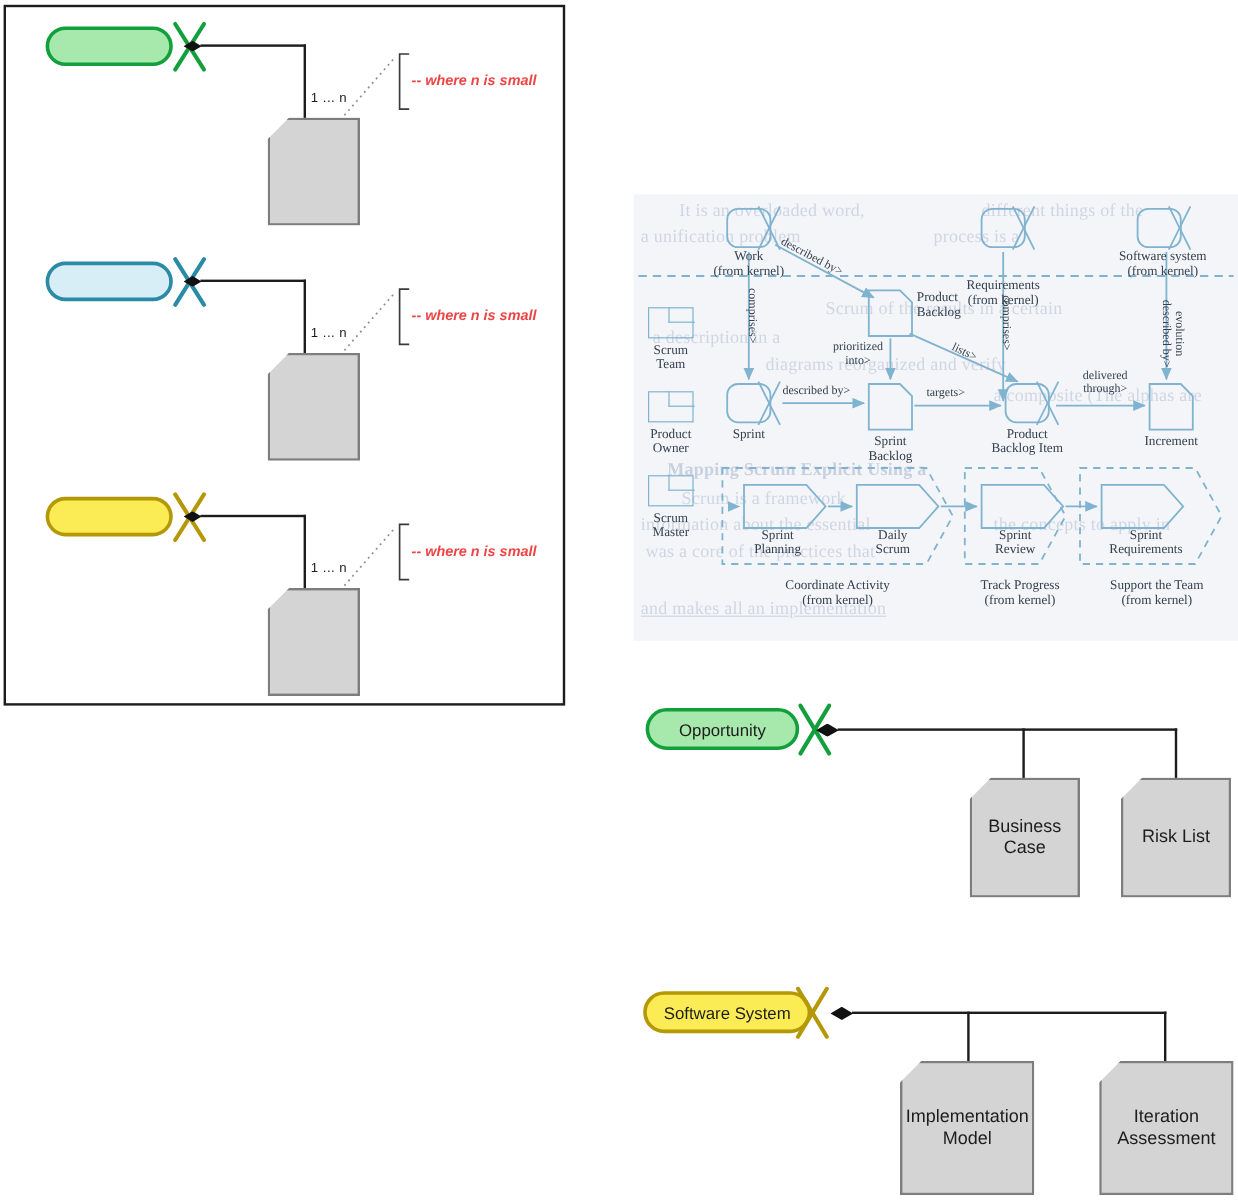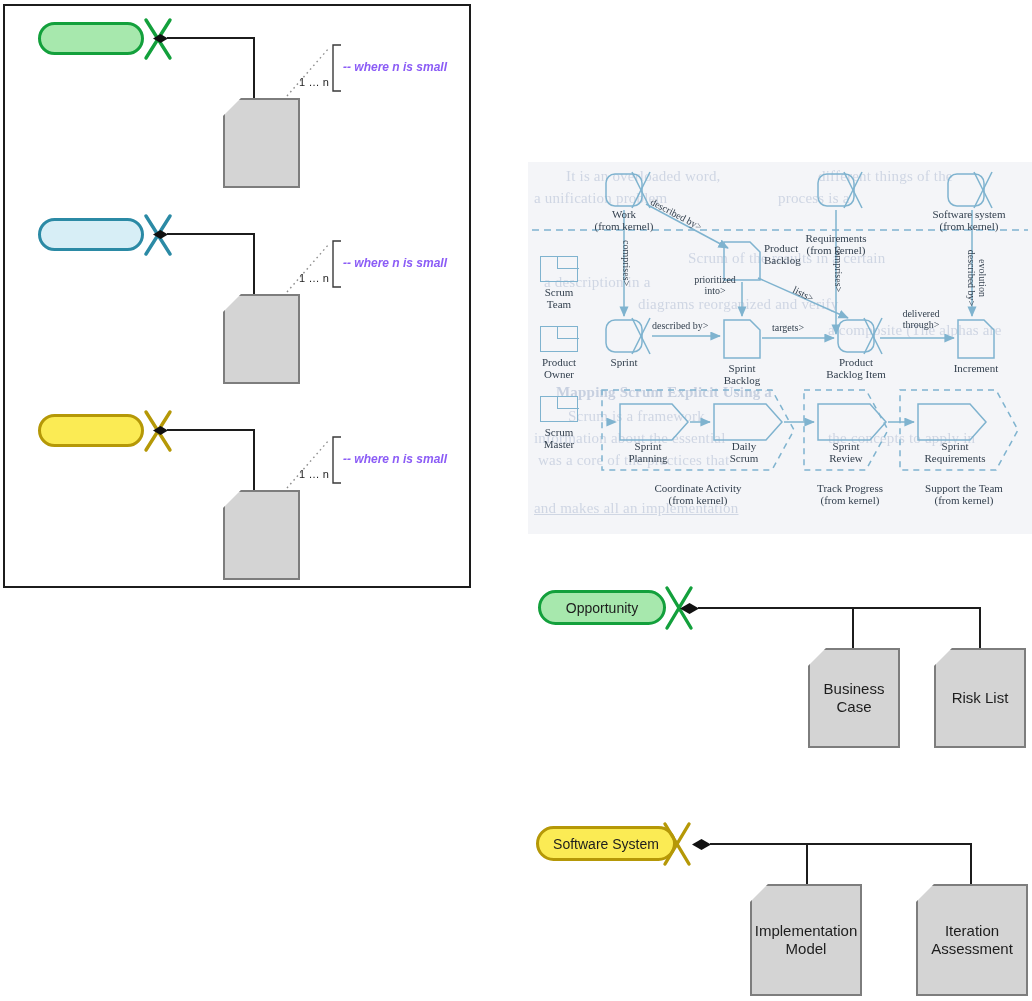--- a/index.html
+++ b/index.html
@@ -83,29 +83,28 @@
     clip-path: polygon(0 50%, 50% 0, 100% 50%, 50% 100%);
   }
 
   
   .mult-label {
     position: absolute;
     font-size: 11px;
     color: #1d1d1d;
     letter-spacing: .4px;
     white-space: nowrap;
-    margin-left: 40px;
   }
   .note-text {
     position: absolute;
     font-family: "Liberation Sans", sans-serif;
     font-style: italic;
     font-weight: bold;
     font-size: 12px;
-    color: #8b5cf6;
+    color: #ef4444;
     white-space: nowrap;
   }
 
   
   #scrum-figure {
     position: absolute;
     left: 528px;
     top: 162px;
     width: 504px;
     height: 372px;
@@ -390,21 +389,21 @@
   <div class="sc-label" style="left:176px;top:200px;width:76px;">
     <span>Sprint</span><br>
     <span>Backlog</span>
   </div>
   <div class="sc-label" style="left:404px;top:200px;width:88px;">
     <span>Increment</span>
   </div>
 
   <div class="sc-rel diag" style="left:126px;top:34px;transform:rotate(28deg);">described by&gt;</div>
   <div class="sc-rel vert" style="left:104px;top:78px;">comprises&gt;</div>
-  <div class="sc-rel" style="left:152px;top:112px;width:70px;text-align:center;">
+  <div class="sc-rel" style="left:152px;top:122px;width:70px;text-align:center;">
     <span>prioritized</span><br>
     <span>into&gt;</span>
   </div>
   <div class="sc-rel diag" style="left:268px;top:122px;transform:rotate(26deg);">lists&gt;</div>
   <div class="sc-rel vert" style="left:316px;top:84px;">comprises&gt;</div>
   <div class="sc-rel" style="left:124px;top:158px;">described by&gt;</div>
   <div class="sc-rel" style="left:244px;top:160px;">targets&gt;</div>
   <div class="sc-rel" style="left:362px;top:146px;width:62px;">
     <span>delivered</span><br>
     <span>through&gt;</span>

